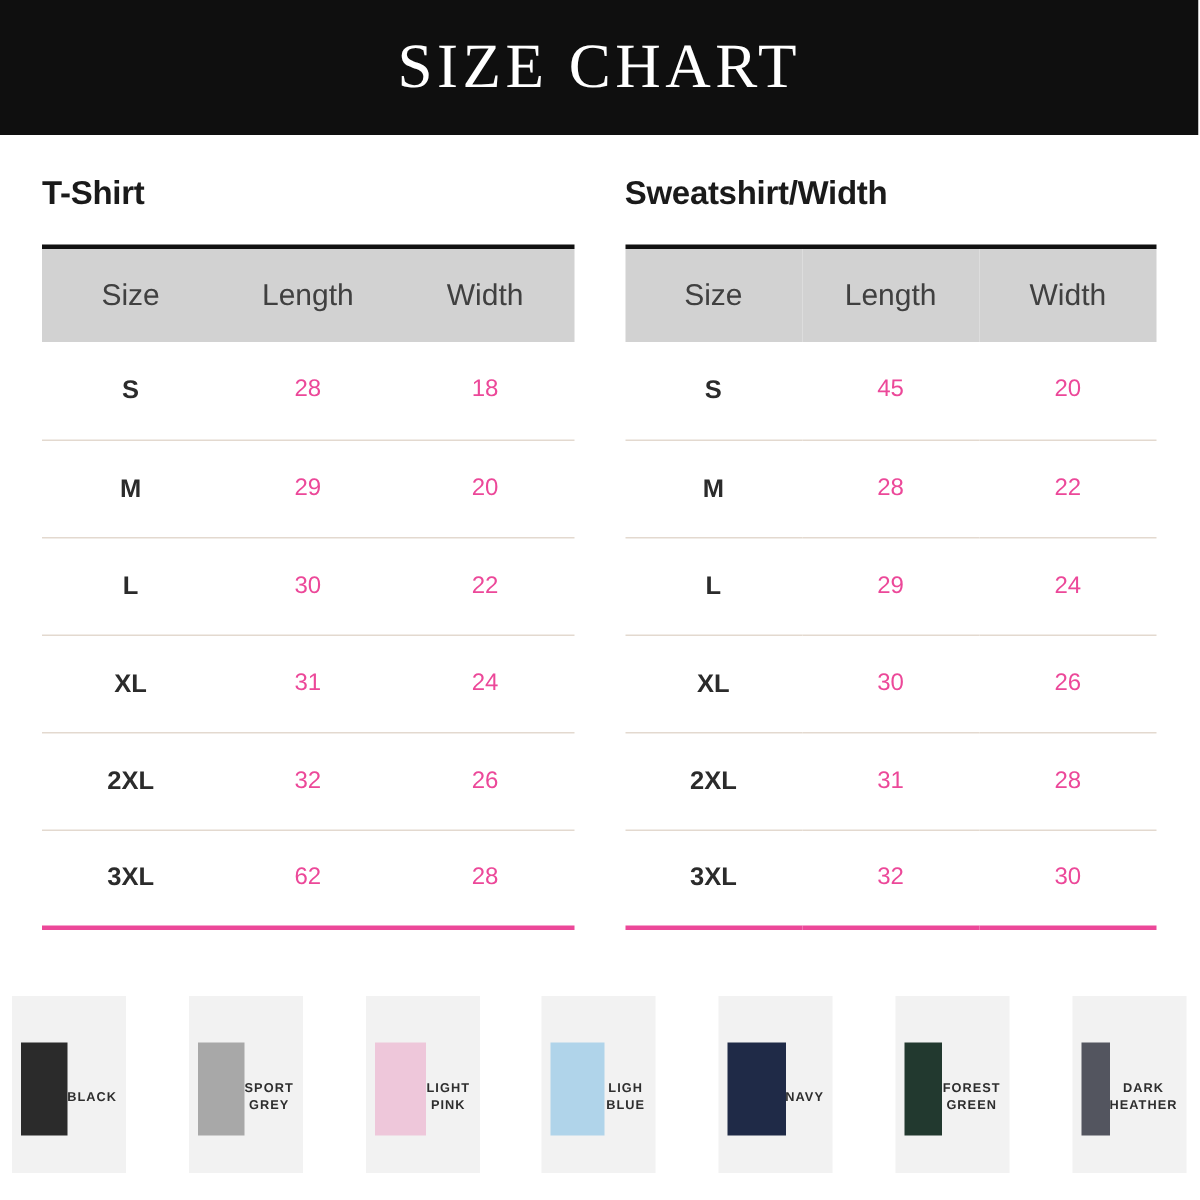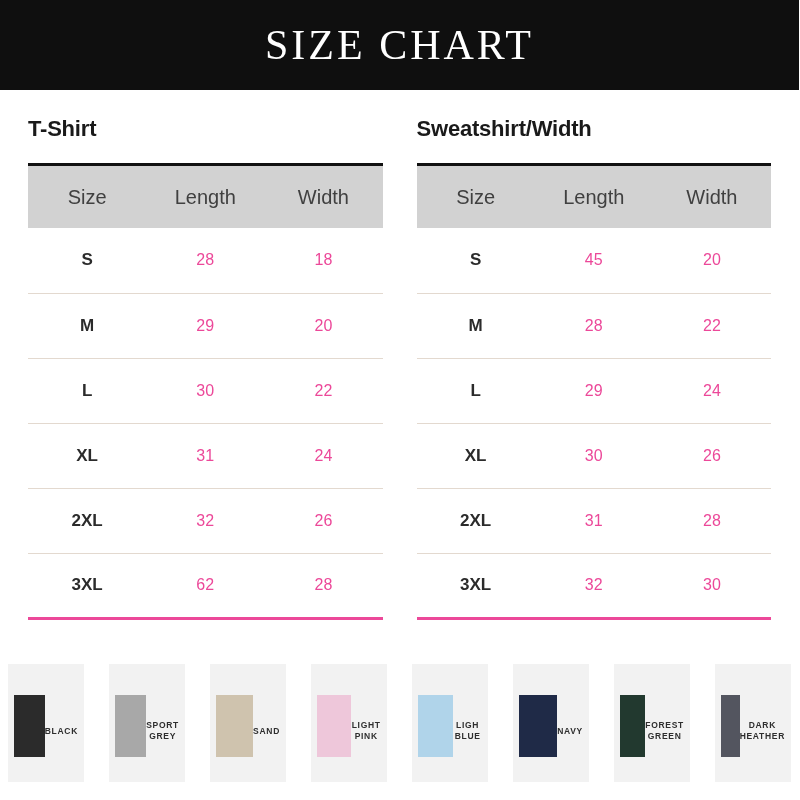--- a/index.html
+++ b/index.html
@@ -216,24 +216,20 @@
   <div class="colors">
     <div class="swatch-wrap">
       <div class="swatch" style="background:#2b2b2b"></div>
       <div class="swatch-label">BLACK</div>
     </div>
     <div class="swatch-wrap">
       <div class="swatch" style="background:#a8a8a8"></div>
       <div class="swatch-label">SPORT GREY</div>
     </div>
     <div class="swatch-wrap">
-      <div class="swatch" style="background:#cfc3ae"></div>
-      <div class="swatch-label">SAND</div>
-    </div>
-    <div class="swatch-wrap">
       <div class="swatch" style="background:#eec7da"></div>
       <div class="swatch-label">LIGHT PINK</div>
     </div>
     <div class="swatch-wrap">
       <div class="swatch" style="background:#b0d4ea"></div>
       <div class="swatch-label">LIGH BLUE</div>
     </div>
     <div class="swatch-wrap">
       <div class="swatch" style="background:#1f2a47"></div>
       <div class="swatch-label">NAVY</div>

